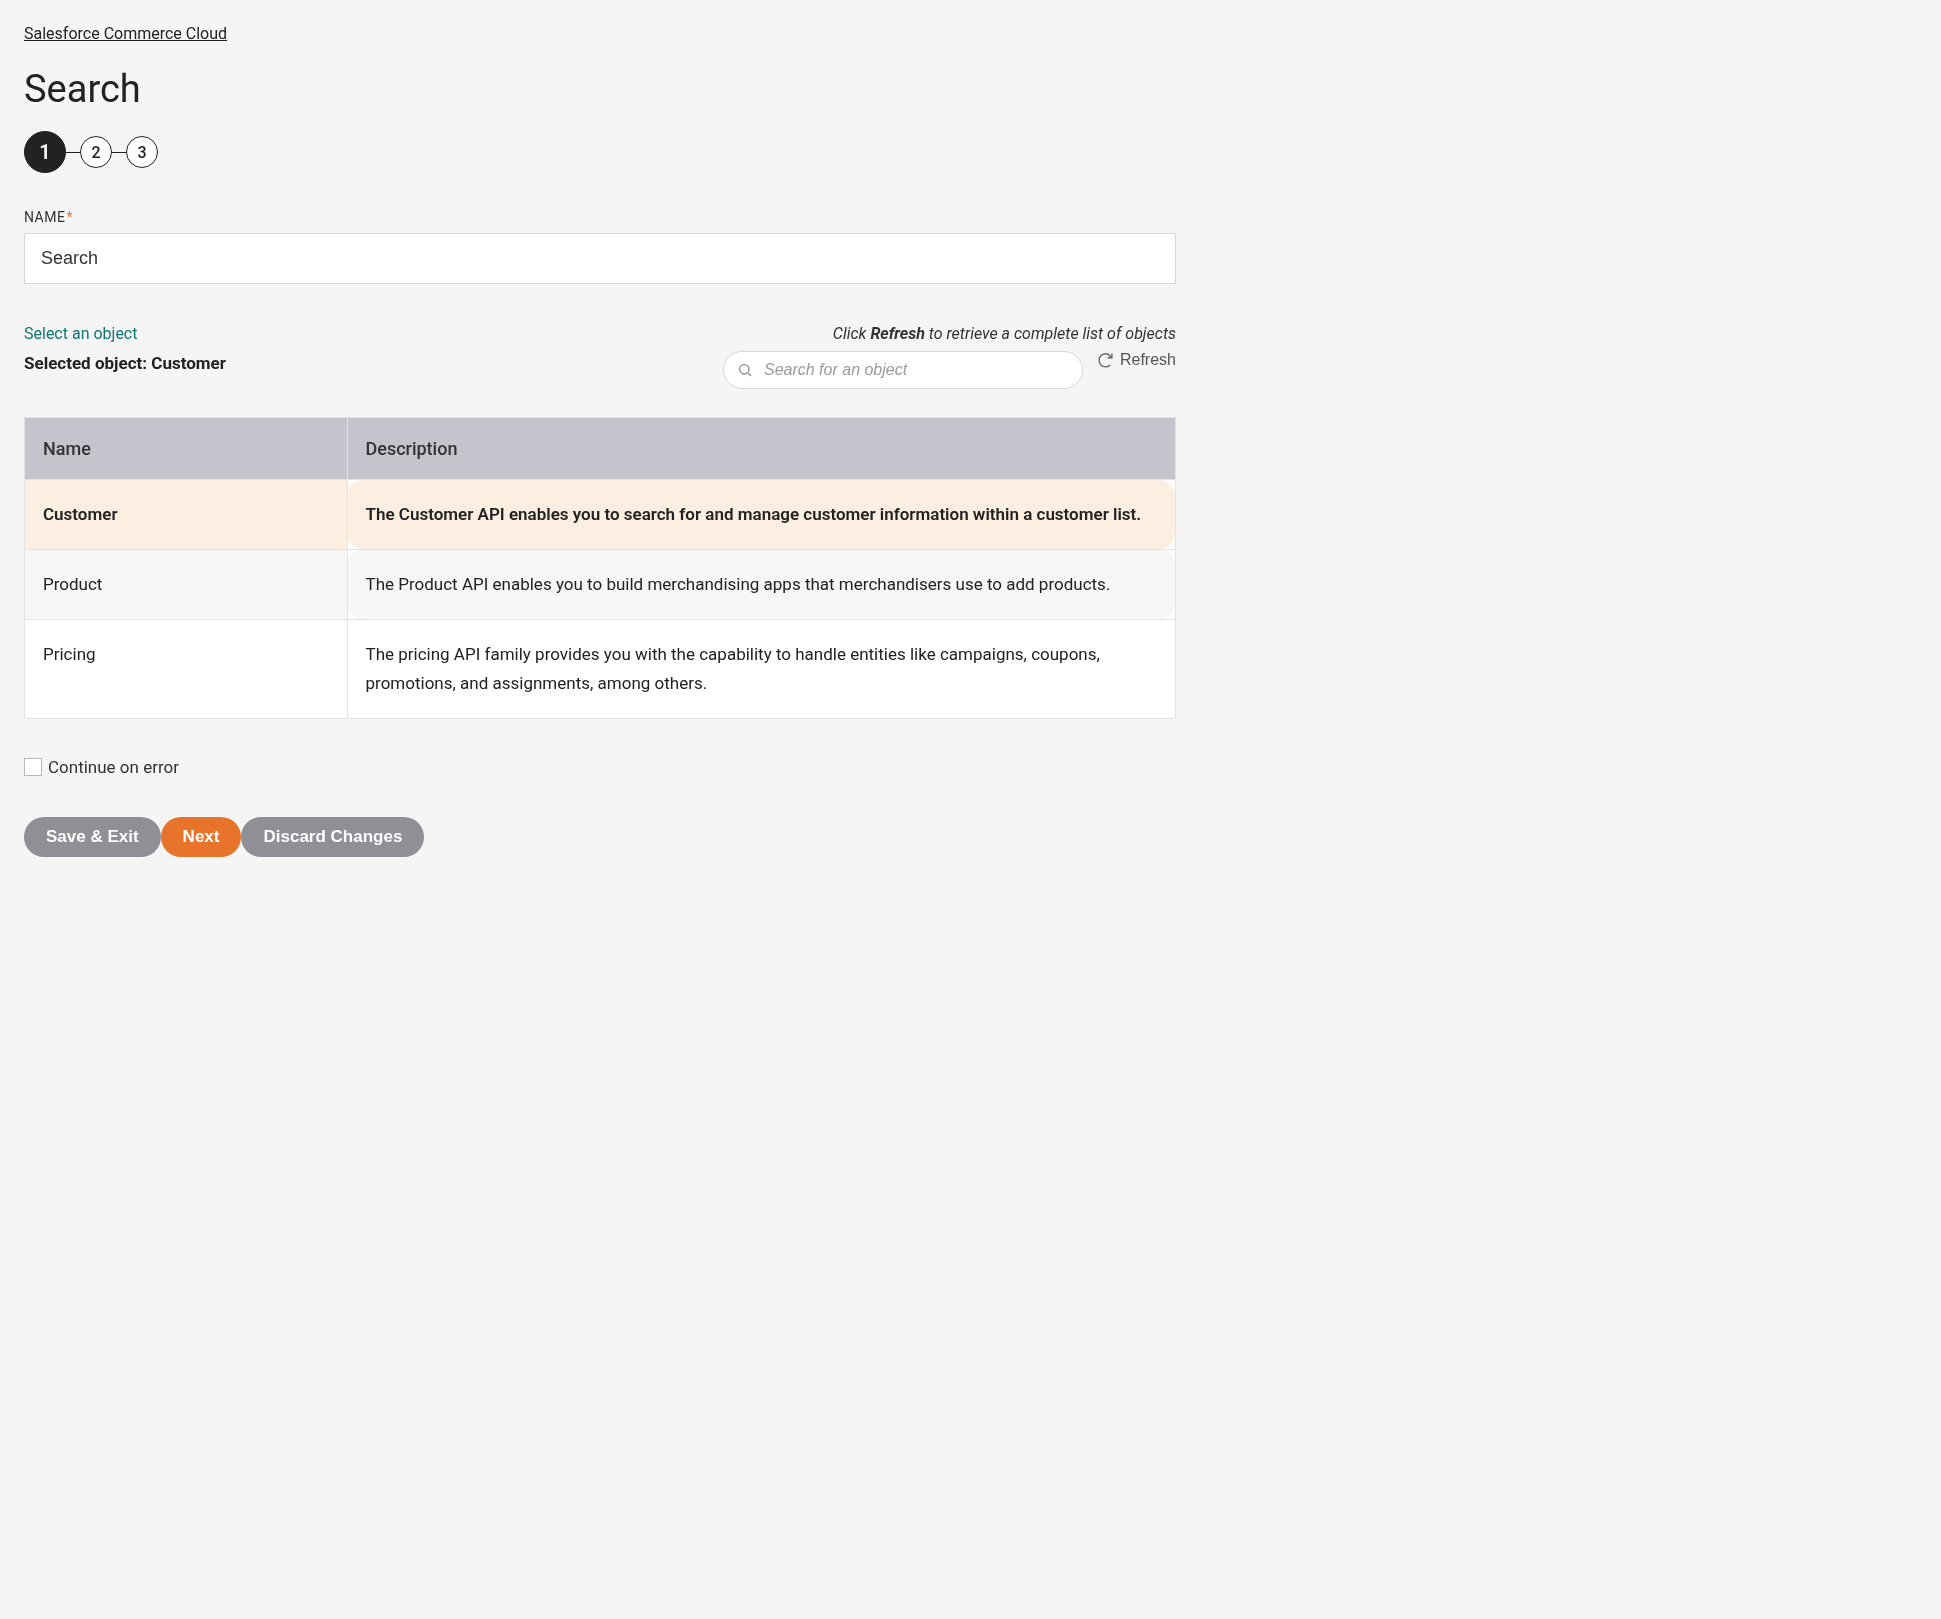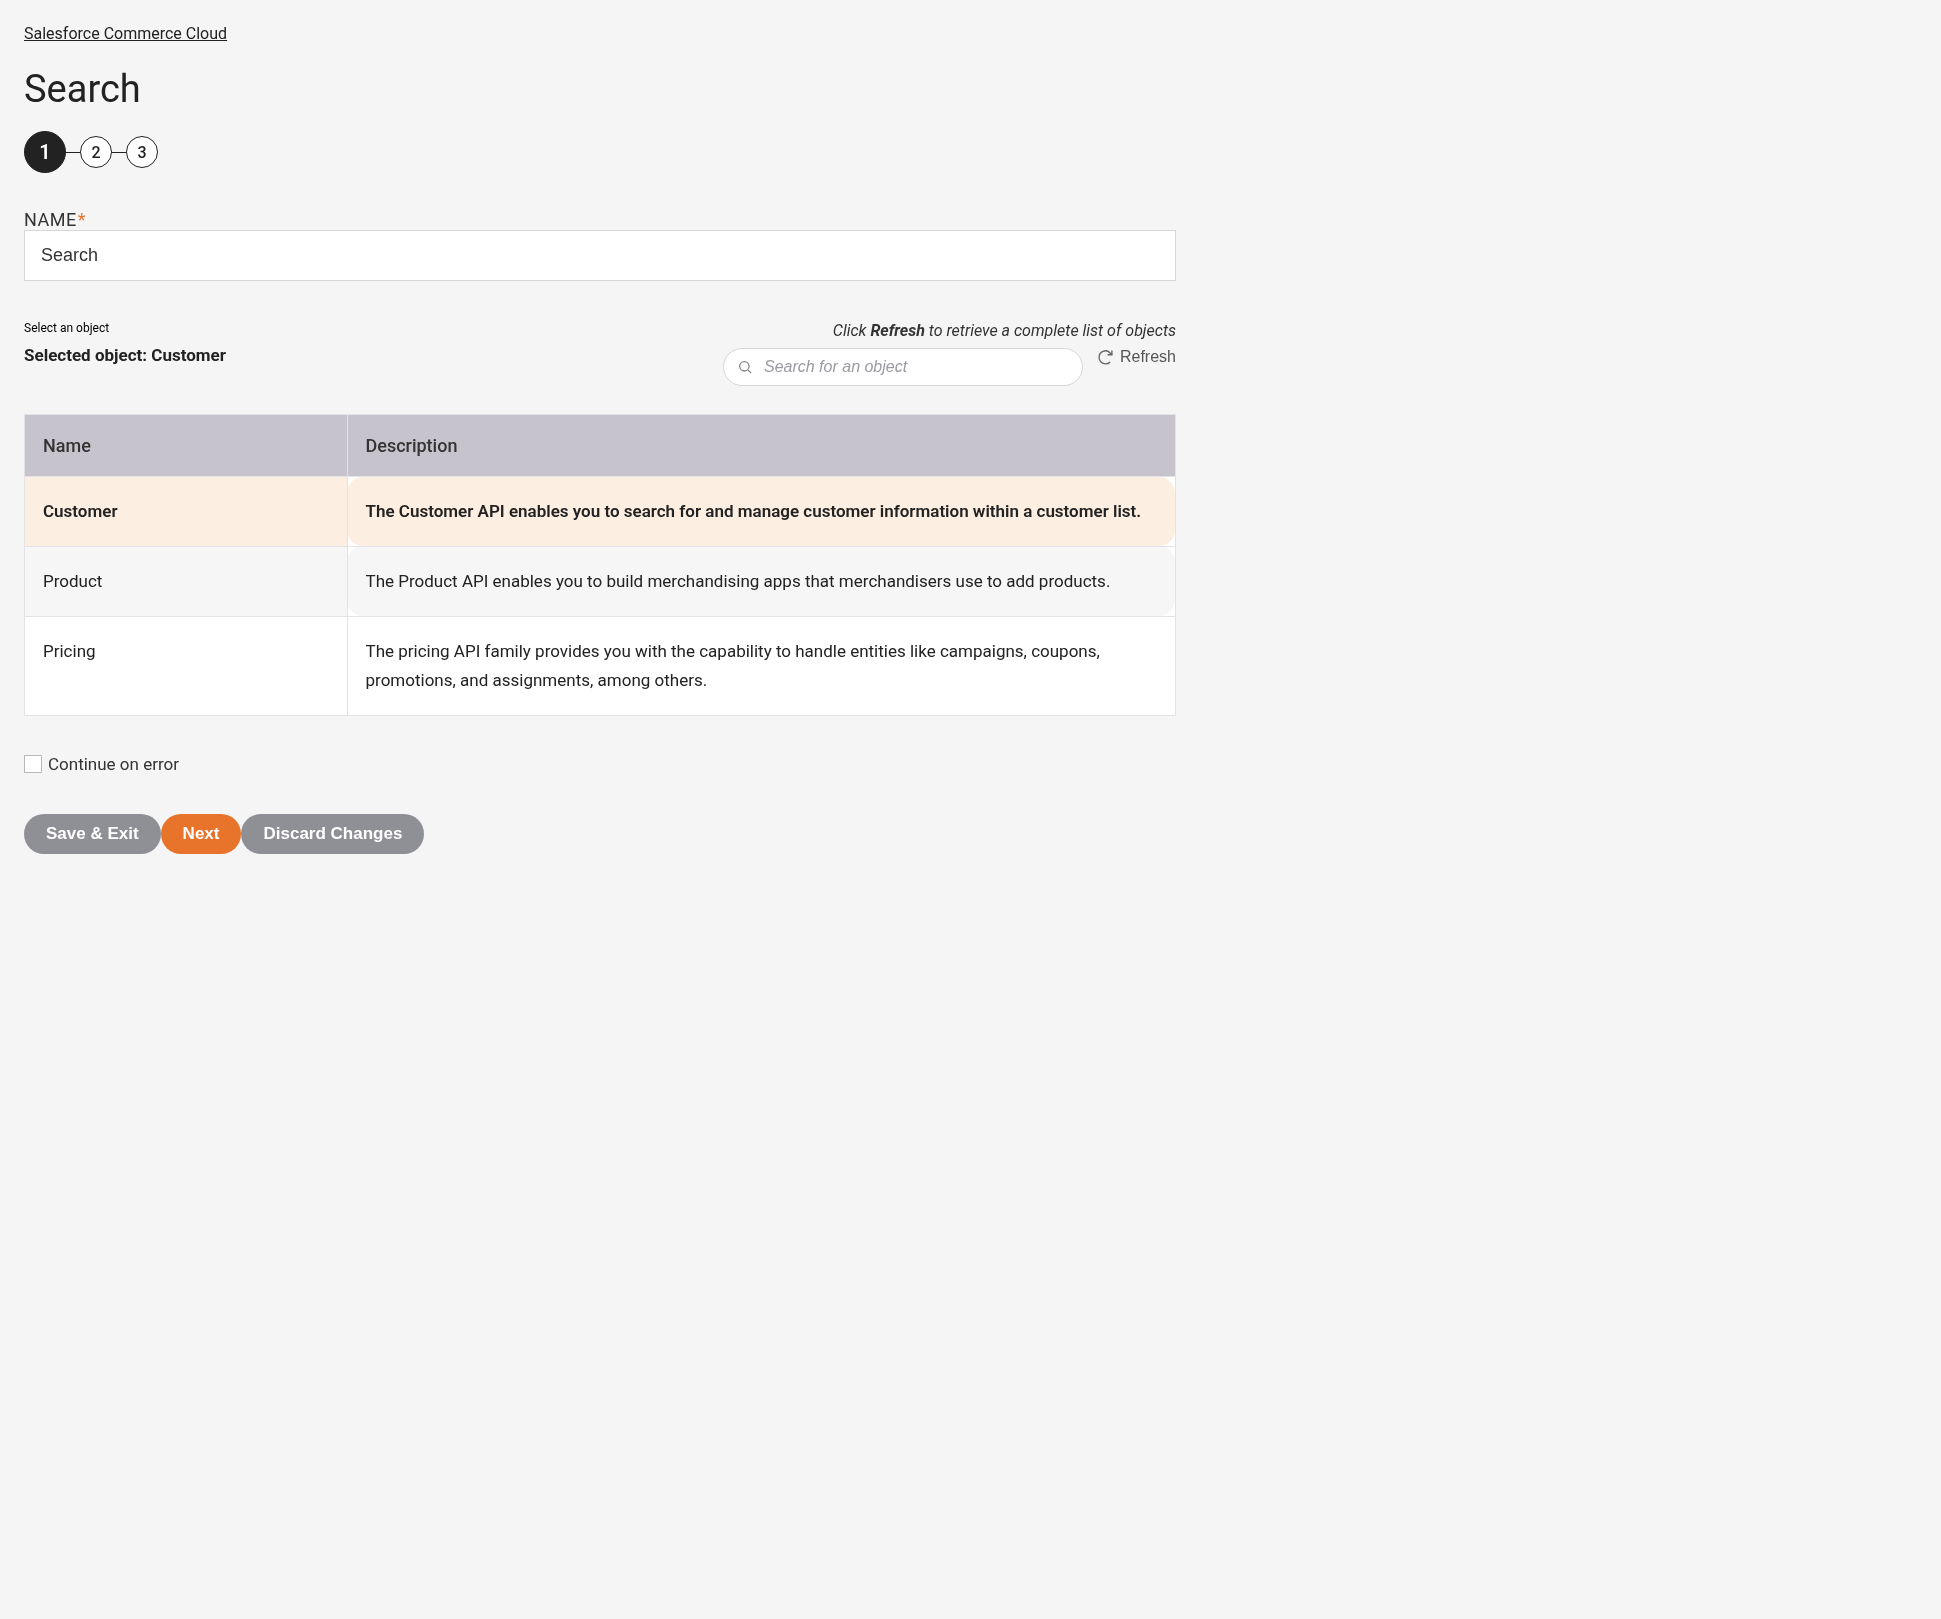--- a/index.html
+++ b/index.html
@@ -54,43 +54,44 @@
     border: 1px solid #222;
     font-size: 20px;
     font-weight: 600;
   }
   .step-connector {
     width: 14px;
     height: 1px;
     background: #222;
   }
   .field-label {
-    font-size: 18px;
+    font-size: 14px;
     letter-spacing: 0.5px;
     color: #333;
+    margin-bottom: 8px;
   }
   .field-label .req {
     color: #e8742c;
     margin-left: 1px;
   }
   .text-input {
     width: 100%;
     padding: 14px 16px;
     font-size: 18px;
     border: 1px solid #d7d7db;
     background: #fff;
     color: #333;
     outline: none;
   }
   .section-gap {
     height: 40px;
   }
   .select-object-label {
-    font-size: 12px;
-    color: #000000;
+    font-size: 16px;
+    color: #0f766e;
     margin-bottom: 10px;
   }
   .row-between {
     display: flex;
     justify-content: space-between;
     align-items: flex-start;
     gap: 20px;
   }
   .refresh-hint {
     font-style: italic;

